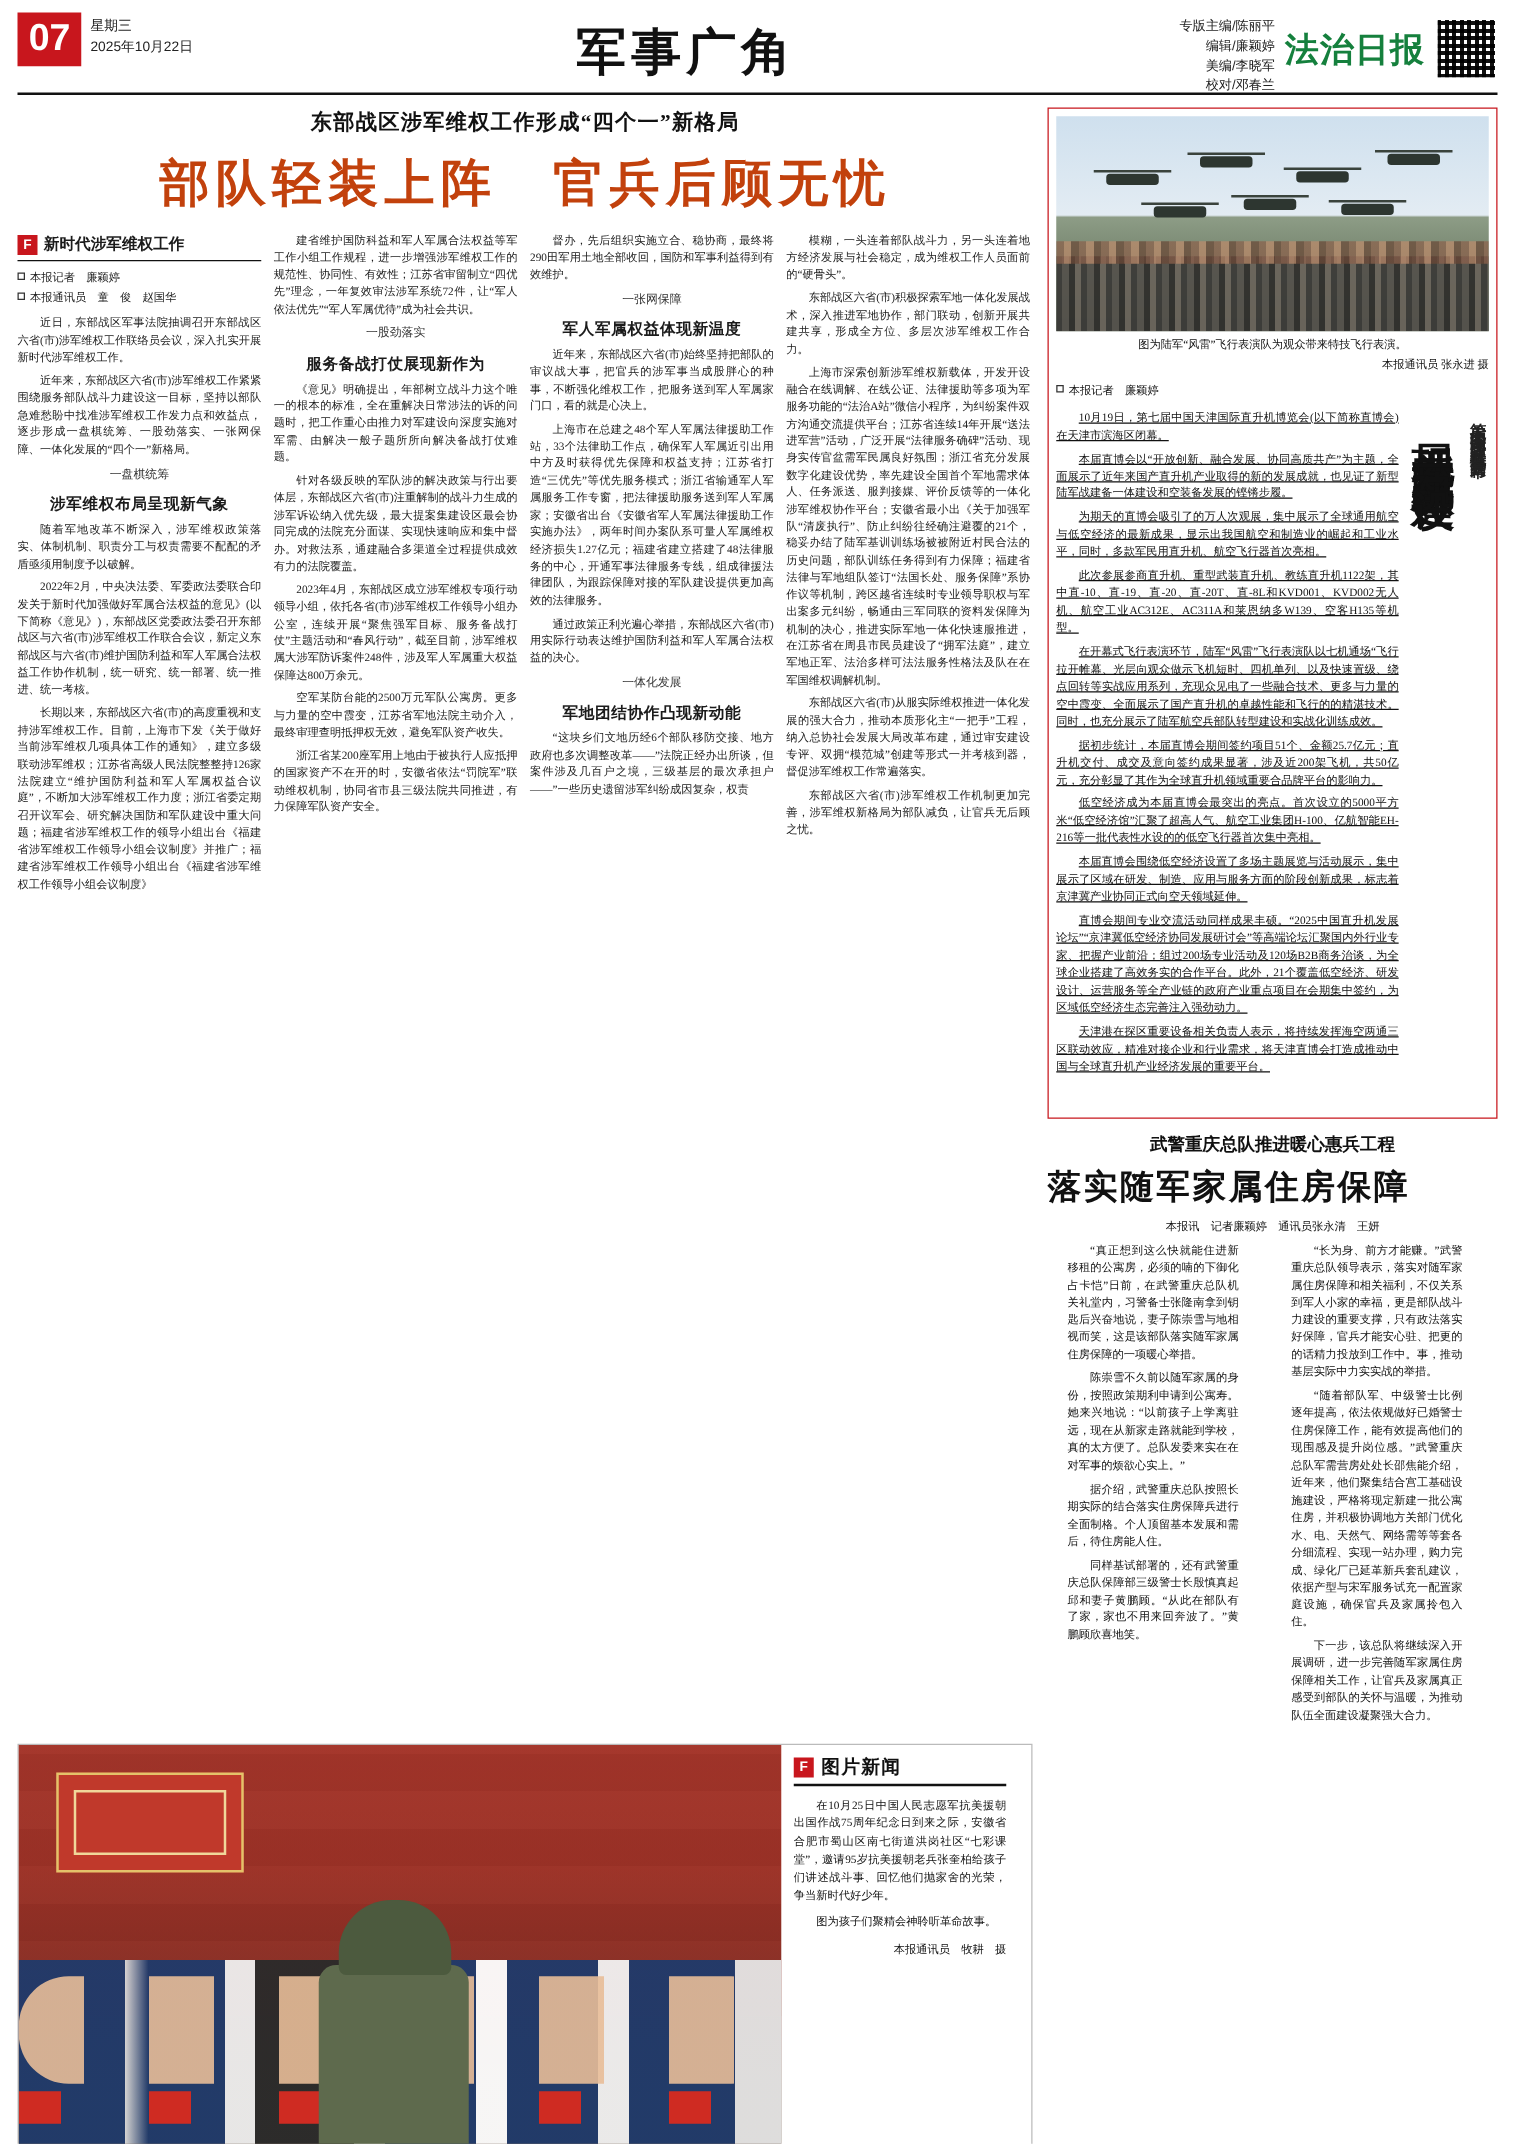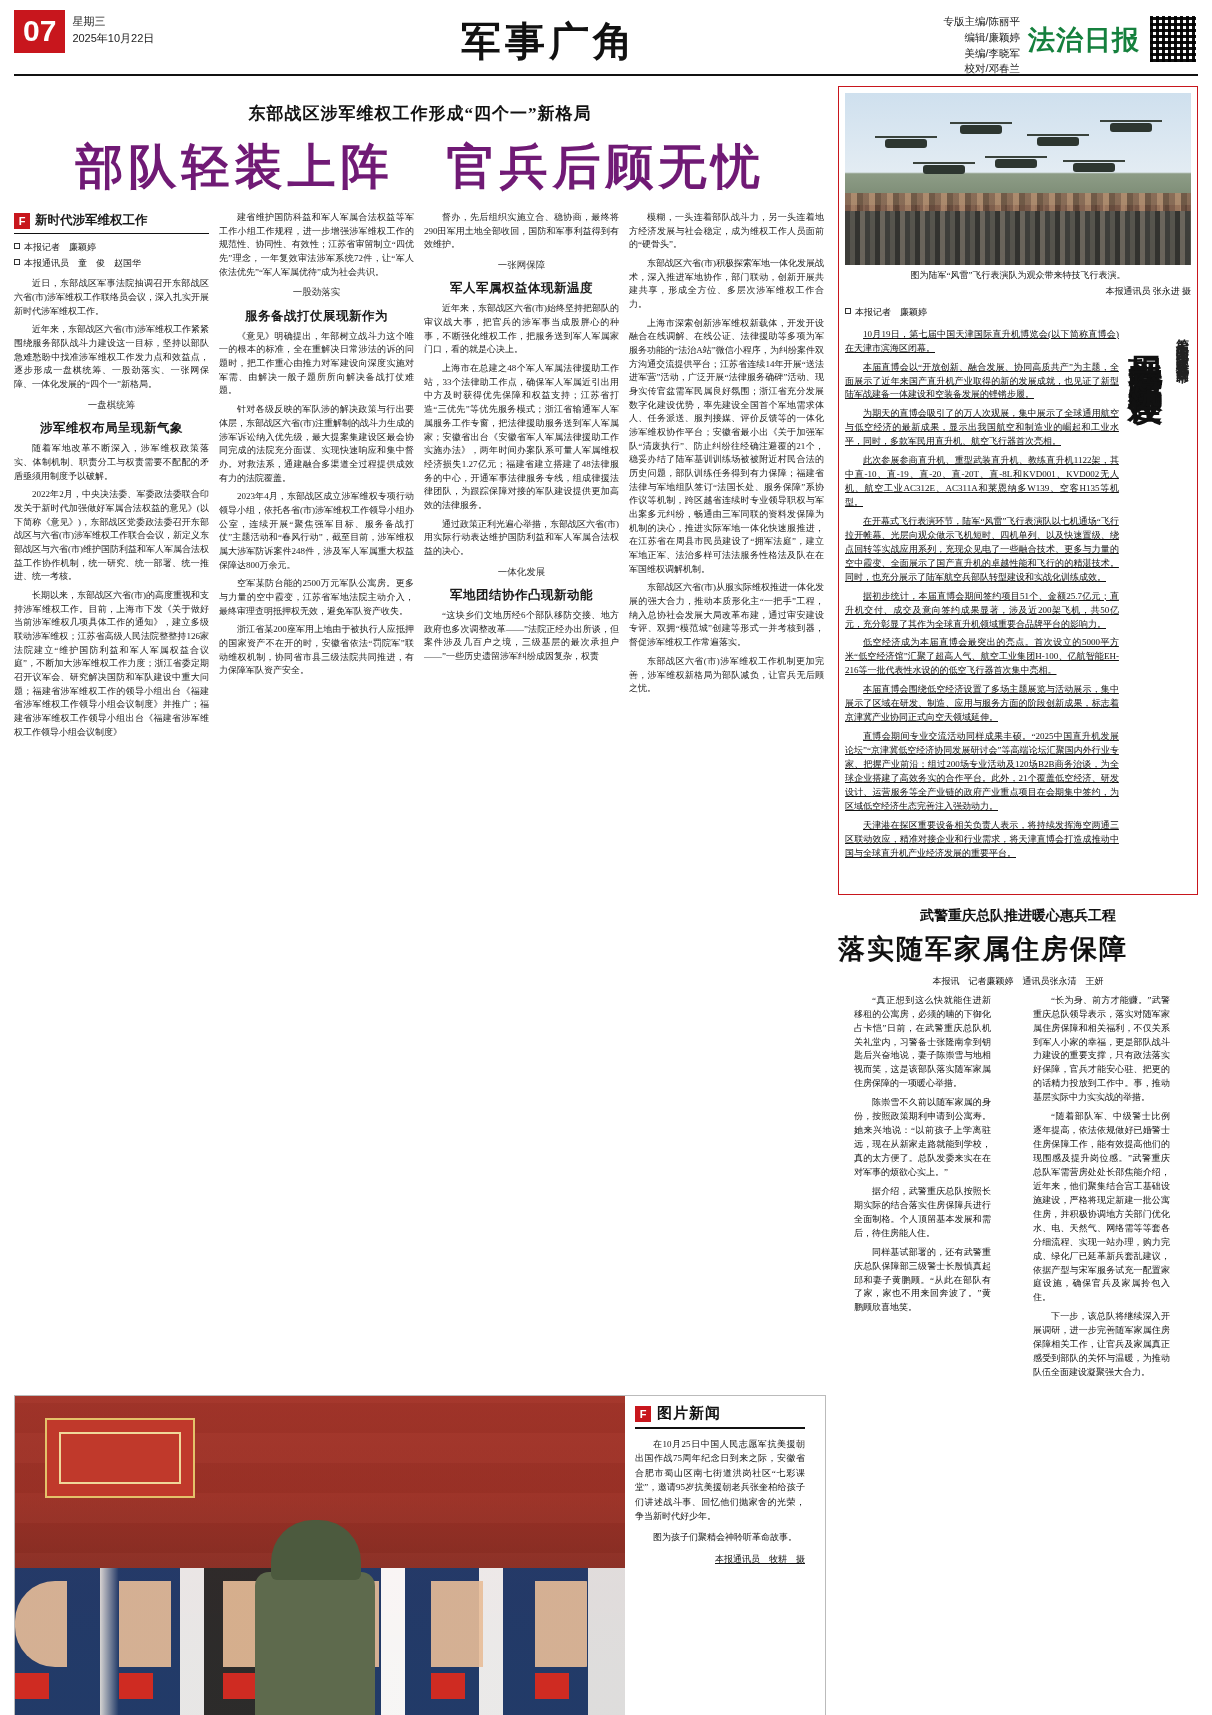--- a/index.html
+++ b/index.html
@@ -37,24 +37,24 @@
       repeating-linear-gradient(0deg,#111 0 3px,#fff 3px 6px),
       repeating-linear-gradient(90deg,#111 0 3px,transparent 3px 6px);
       background-blend-mode:multiply; border:2px solid #fff; }
 
   
   .topzone { display:flex; gap:12px; margin-top:10px; }
   .leftzone { width:812px; }
   .rightzone { width:360px; }
 
   
-  .kicker { text-align:center; font-size:17px; font-weight:bold; letter-spacing:1px; margin-top:16px; }
+  .kicker { text-align:center; font-size:17px; font-weight:bold; letter-spacing:1px; margin-top:0; }
   .headline {
     text-align:center; font-family:"Liberation Sans",sans-serif; font-weight:bold;
-    font-size:48px; letter-spacing:5px; margin:10px 0 12px; color:#701a75;
+    font-size:40px; letter-spacing:5px; margin:10px 0 12px; color:#c2410c;
   }
 
   
   .cols4 { display:flex; gap:10px; }
   .col { width:195px; font-size:9px; line-height:1.52; text-align:justify; color:#1b1b1b; }
   .col p { margin:0 0 5px; text-indent:2em; }
   .sec-flag { display:flex; align-items:center; gap:5px; border-bottom:1.6px solid #111; padding-bottom:3px; margin-bottom:5px; }
   .flagbox { background:#c8161d; color:#fff; font-family:"Liberation Sans",sans-serif; font-weight:bold;
     font-size:11px; width:16px; height:16px; line-height:16px; text-align:center; }
   .sec-flag span.lbl { font-family:"Liberation Sans",sans-serif; font-weight:bold; font-size:12.5px; }
@@ -102,21 +102,21 @@
   .bp-scarf { position:absolute; bottom:33%; left:0; right:0; height:26px;
       background:repeating-linear-gradient(90deg,#cf2b22 0 34px,transparent 34px 104px); }
   .bp-vet { position:absolute; left:240px; bottom:24%; width:120px; height:168px; background:#5e6a4d; border-radius:14px 14px 4px 4px; }
   .bp-vet:before { content:""; position:absolute; left:16px; top:-52px; width:90px; height:60px; background:#4c5a3e; border-radius:42px 42px 6px 6px; }
   .bp-book { position:absolute; left:300px; bottom:4%; width:300px; height:96px; background:#ddd2c0; border:3px solid #9c8f78; transform:rotate(-3deg); }
 
   .photoside { width:190px; padding:8px 10px; }
   .photoside-flag { display:flex; align-items:center; gap:6px; border-bottom:2px solid #111; padding-bottom:4px; margin-bottom:8px; }
   .photoside-flag .lbl { font-family:"Liberation Sans",sans-serif; font-weight:bold; font-size:15px; letter-spacing:1px; }
   .photoside p { font-size:9px; line-height:1.6; text-align:justify; margin:0 0 7px; text-indent:2em; }
-  .photoside .cred { text-align:right; font-size:9px; text-indent:0;text-decoration:underline; }
+  .photoside .cred { text-align:right; font-size:9px; text-indent:0; }
 
   
   .rlower { margin-top:12px; }
   .rl-kicker { text-align:center; font-size:14px; font-weight:bold; margin-bottom:6px; }
   .rl-head { text-align:left; font-family:"Liberation Sans",sans-serif; font-weight:bold; font-size:27px; letter-spacing:2px; }
   .rl-byline { text-align:center; font-size:9px; margin:8px 0 6px; }
   .rl-cols { display:flex; gap:10px; }
   .rl-col { width:169px; font-size:9px; line-height:1.55; text-align:justify; }
   .rl-col p { margin:0 16px 5px; text-indent:2em; }
 </style>

